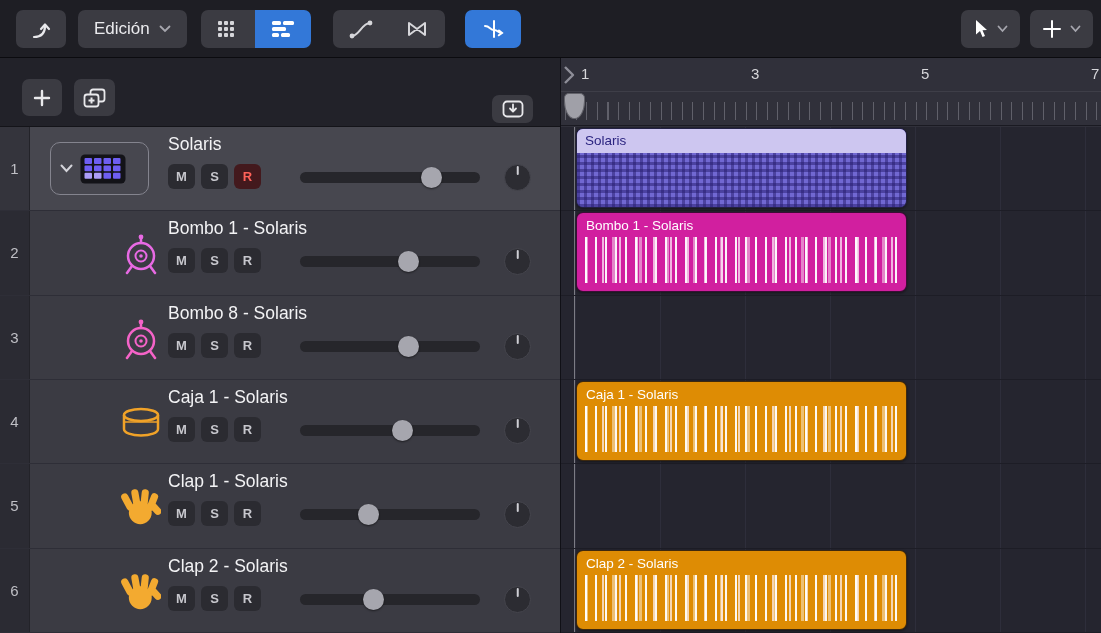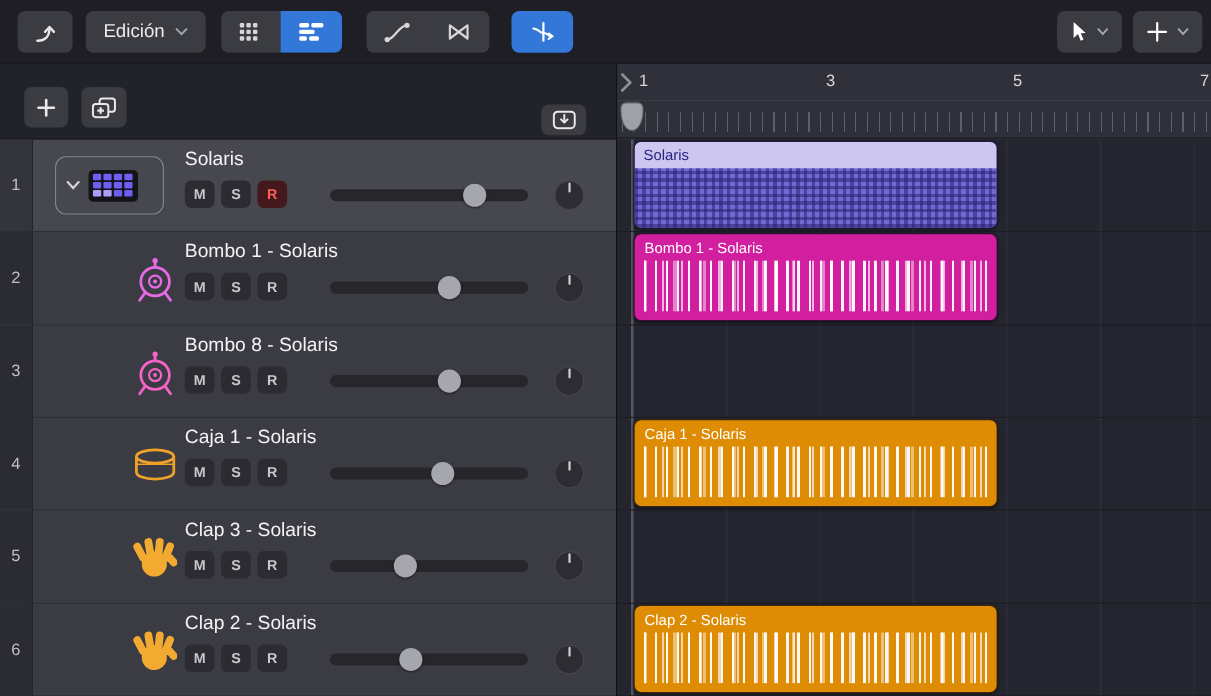--- a/index.html
+++ b/index.html
@@ -312,21 +312,21 @@
                 <g fill="#f3aa30">
     <rect x="2" y="3" width="5" height="13" rx="2.5" transform="rotate(-28 4.5 9.5)"></rect>
     <rect x="8" y="0.5" width="5" height="14" rx="2.5" transform="rotate(-10 10.5 7.5)"></rect>
     <rect x="14" y="0.5" width="5" height="14" rx="2.5" transform="rotate(6 16.5 7.5)"></rect>
     <rect x="19.5" y="3" width="5" height="13" rx="2.5" transform="rotate(22 22 9.5)"></rect>
     <rect x="20" y="12" width="9" height="5" rx="2.5" transform="rotate(48 24.5 14.5)"></rect>
     <circle cx="13.5" cy="17" r="8"></circle>
                 </g>
               </svg>
             </span>
-      <div class="tname">Clap 3 - Solaris</div>
+      <div class="tname">Clap 1 - Solaris</div>
       <div class="ctrl">
         <button class="msr mm">M</button>
         <button class="msr ss">S</button>
         <button class="msr rr">R</button>
       </div>
       <div class="slider">
         <div class="groove"></div>
         <div class="thumb" style="left: calc(38% - 10.5px);"></div>
       </div>
       <div class="knob"></div>

